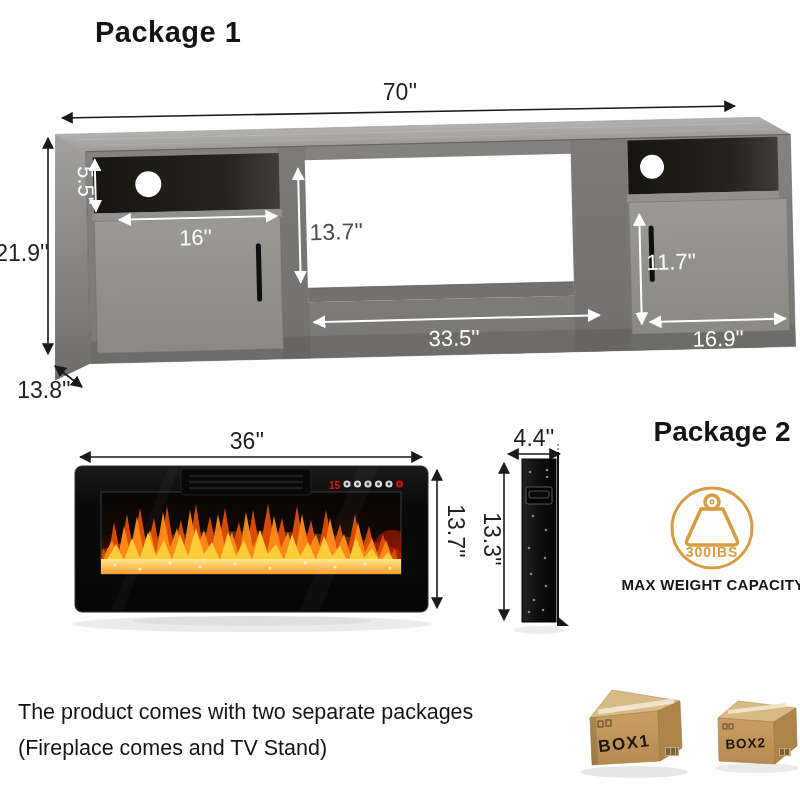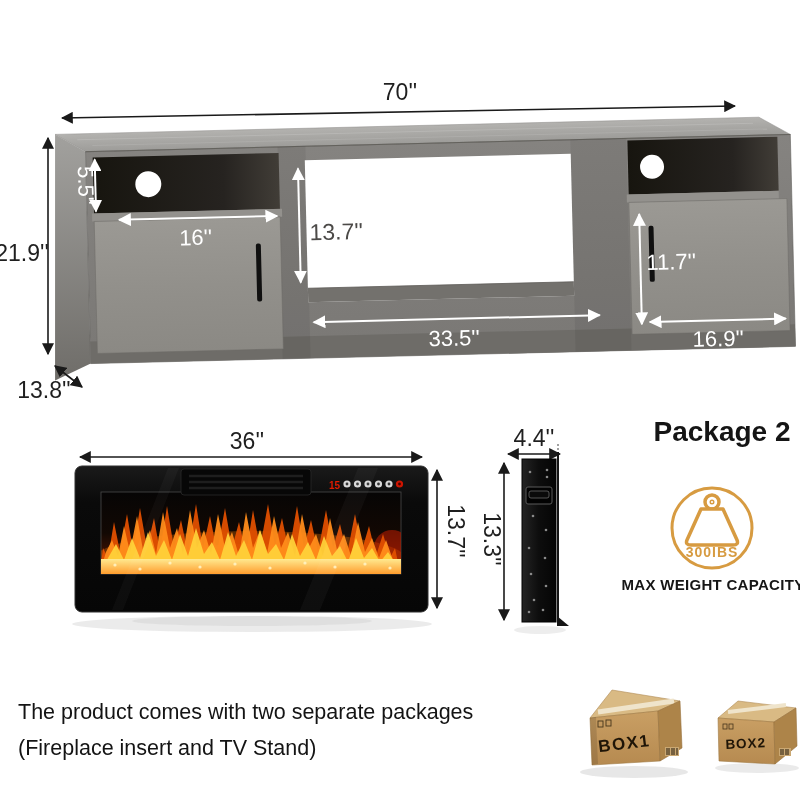--- a/index.html
+++ b/index.html
@@ -71,20 +71,21 @@
           <stop offset=".5" stop-color="#0d0d0d"></stop>
           <stop offset="1" stop-color="#050505"></stop>
       </linearGradient>
       <linearGradient id="gBoxF" x1="0" y1="0" x2="0" y2="1">
         <stop offset="0" stop-color="#c99f64"></stop>
           <stop offset="1" stop-color="#b68a50"></stop>
       </linearGradient>
     </defs>
   </svg>
 
+  <div id="title1" class="pkg-title">Package 1</div>
 
   <svg id="stand" width="800" height="330" style="left:0;top:80px;" viewBox="0 0 800 330">
 
     <g transform="rotate(-1.4 400 170)">
 
       <polygon points="88,64 793,64 762,46 58,46" fill="url(#gTop)" stroke="#8b8a87" stroke-width=".5"></polygon>
       <line x1="80" y1="52" x2="756" y2="52" stroke="#ffffff" stroke-opacity=".14"></line>
       <line x1="95" y1="58" x2="770" y2="58" stroke="#ffffff" stroke-opacity=".10"></line>
 
       <polygon points="88,64 58,46 52,292 88,276" fill="url(#gSide)"></polygon>
@@ -243,21 +244,21 @@
         <circle cx="712" cy="502" r="7" fill="#ffffff" stroke="#D79B41" stroke-width="3.5"></circle>
         <circle cx="712" cy="502" r="1.8" fill="none" stroke="#D79B41" stroke-width="1.4"></circle>
         <path d="M701,509 L723,509 L737,540 Q739,545 733,545 L691,545 Q685,545 687,540 Z" fill="#ffffff" stroke="#D79B41" stroke-width="3.5" stroke-linejoin="round"></path>
       </g>
       <text x="712" y="557" text-anchor="middle" font-size="14" font-weight="bold" fill="#D79B41" letter-spacing="1">300IBS</text>
       <text x="713" y="590" text-anchor="middle" font-size="15" font-weight="bold" fill="#161616" letter-spacing=".3">MAX WEIGHT CAPACITY</text>
     </g>
   </svg>
 
   <div id="fl1" class="footer-line">The product comes with two separate packages</div>
-  <div id="fl2" class="footer-line">(Fireplace insert and TV Stand)</div>
+  <div id="fl2" class="footer-line">(Fireplace comes and TV Stand)</div>
 
   <svg id="boxes" width="240" height="135" style="left:560px;top:660px;" viewBox="560 660 240 135">
     <g>
       <ellipse cx="634" cy="772" rx="54" ry="6" fill="#b9b9b9" opacity=".35"></ellipse>
       <polygon points="590,718 612,690 680,701 658,711" fill="#D9BA84" stroke="#b08c55" stroke-width=".6"></polygon>
       <line x1="598" y1="712" x2="674" y2="701" stroke="#EFE4CB" stroke-width="5"></line>
       <polygon points="590,718 658,711 660,761 592,765" fill="url(#gBoxF)" stroke="#a07a45" stroke-width=".6"></polygon>
       <polygon points="658,711 680,701 682,748 660,761" fill="#AD8449" stroke="#97703c" stroke-width=".6"></polygon>
       <polygon points="590,718 596,717 598,764 592,765" fill="#000000" opacity=".13"></polygon>
       <g stroke="#46351c" stroke-width=".9" fill="none">

